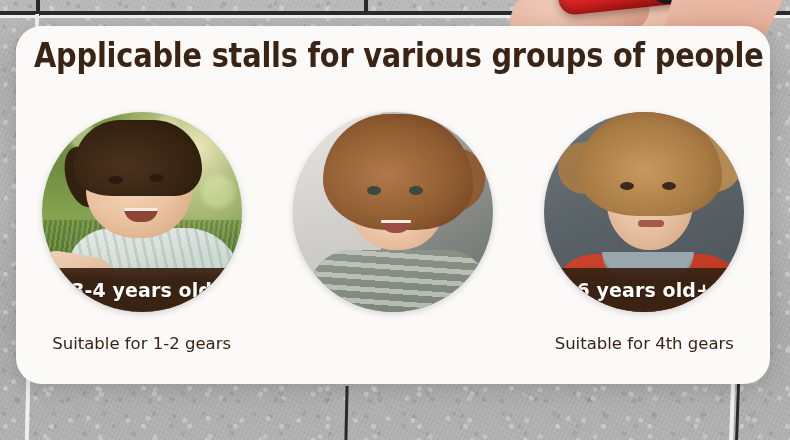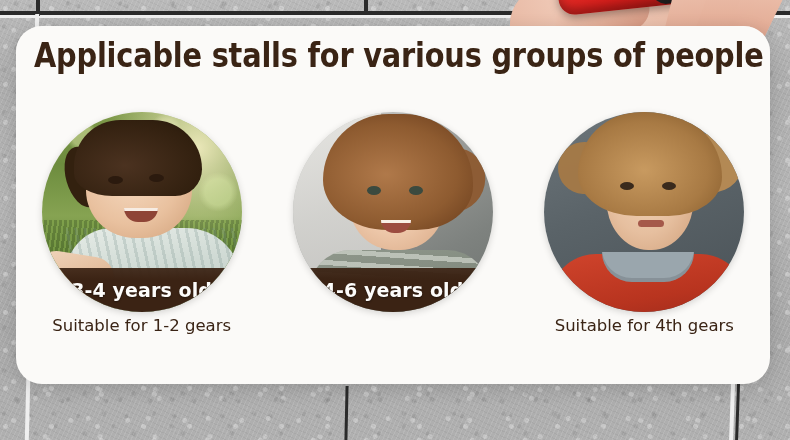--- a/index.html
+++ b/index.html
@@ -148,21 +148,21 @@
       background:#9aa6ad;box-shadow:inset 0 -4px 0 rgba(0,0,0,.12);}
 
   
   .band{position:absolute;left:0;right:0;bottom:0;height:44px;
         background:linear-gradient(180deg, rgba(59,35,20,.93) 0%, #3b2314 28%, #3b2314 100%);
         display:flex;align-items:center;justify-content:center;}
   .band span{font-family:"DejaVu Sans","Liberation Sans",sans-serif;
         font-size:19px;font-weight:700;color:#fdfcfa;letter-spacing:.1px;
         text-shadow:0 1px 2px rgba(0,0,0,.45);}
 
-  .caption{margin-top:4px;font-family:"DejaVu Sans","Liberation Sans",sans-serif;
+  .caption{margin-top:22px;font-family:"DejaVu Sans","Liberation Sans",sans-serif;
         font-size:16.5px;font-weight:400;color:#3a2415;white-space:nowrap;}
 </style>
 </head>
 <body>
 
 <div class="stage">
 
   <div class="bg">
     <div class="bg-noise"></div>
     <div class="bg-noise2"></div>
@@ -221,37 +221,37 @@
           <div class="wall"></div>
           <div class="body"></div>
           <div class="stripe"></div>
           <div class="hairwisp"></div>
           <div class="head"></div>
           <div class="hair"></div>
           <div class="eye l"></div>
           <div class="eye r"></div>
           <div class="mouth"></div>
         </div>
-        <div class="band">
-          <span>4-6 years old</span>
-        </div>
       </div>
     </div>
 
     <div class="col">
       <div class="circle">
         <div class="photo p3">
           <div class="body"></div>
           <div class="collar"></div>
           <div class="hairwisp"></div>
           <div class="hairwisp2"></div>
           <div class="head"></div>
           <div class="hair"></div>
           <div class="eye l"></div>
           <div class="eye r"></div>
           <div class="mouth"></div>
         </div>
+        <div class="band">
+          <span>6 years old+</span>
+        </div>
       </div>
       <div class="caption">Suitable for 4th gears</div>
     </div>
 
   </div>
 </div>
 
 </body></html>

